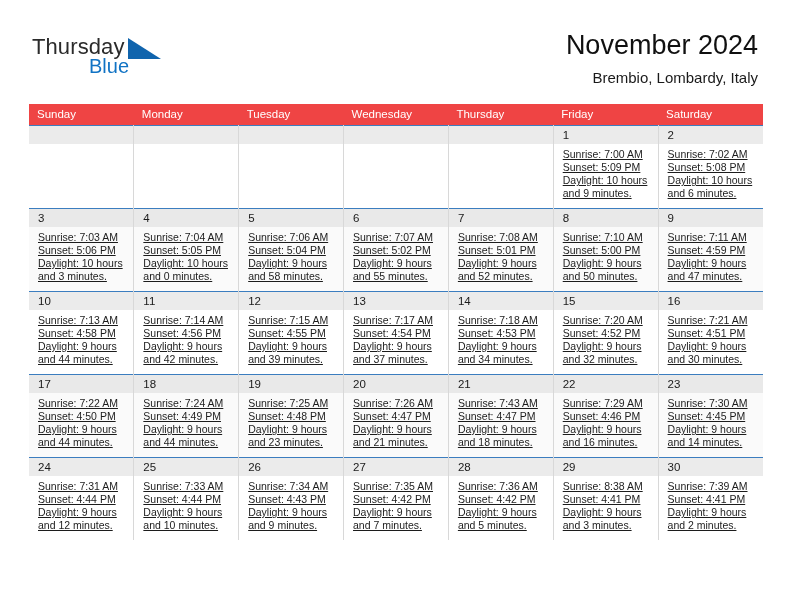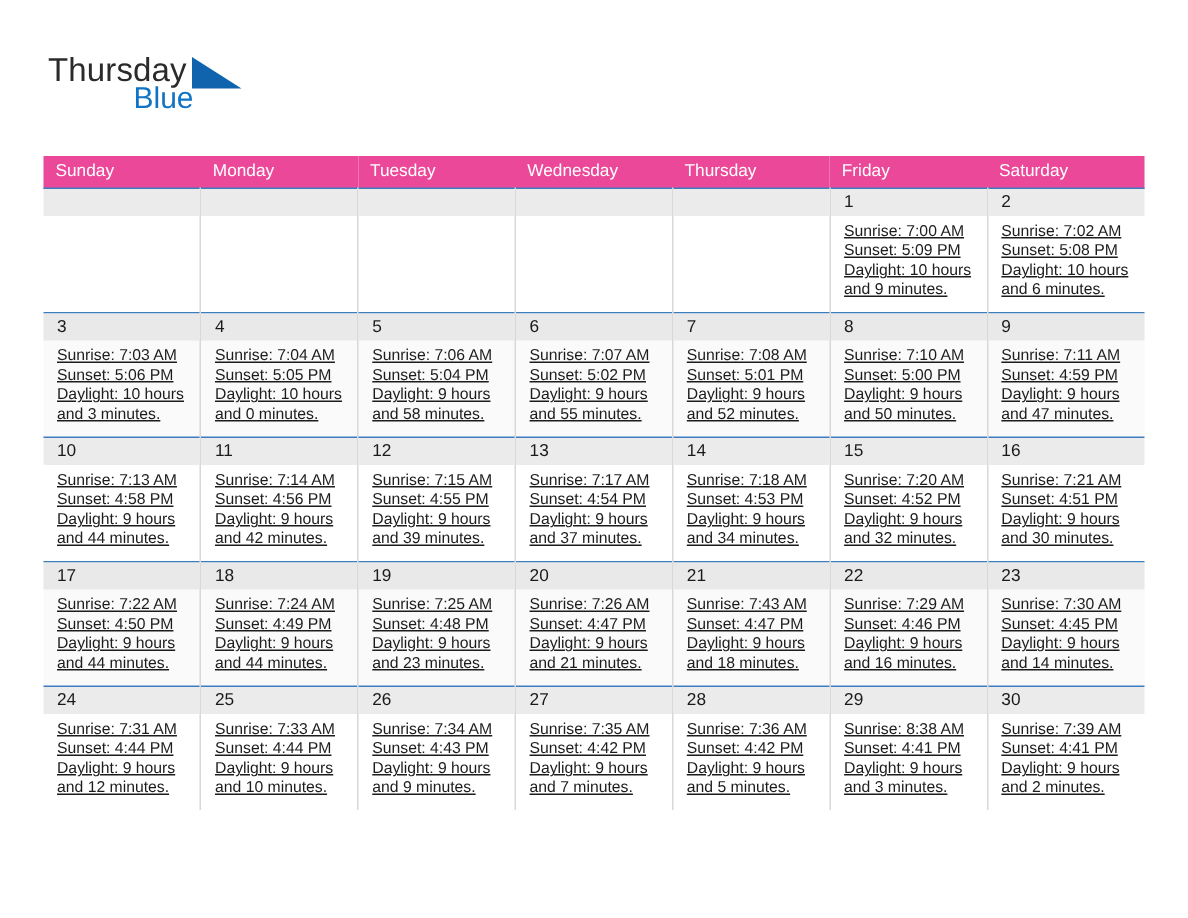--- a/index.html
+++ b/index.html
@@ -88,21 +88,21 @@
     position: absolute;
     left: 29px;
     top: 104px;
     width: 734px;
     border-collapse: collapse;
     table-layout: fixed;
   }
   .calendar col { width: 104.857px; }
 
   .dow-row th {
-    background: #ec4899;
+    background: #ef4444;
     color: #ffffff;
     font-size: 11.5px;
     font-weight: normal;
     text-align: left;
     padding: 4px 0 5px 8px;
     height: 12px;
     border: none;
   }
 
   .week-row td {
@@ -148,20 +148,24 @@
 <div class="page">
 
   <div class="header">
 
     <div class="brand">
       <span class="brand-general">Thursday</span>
       <span class="brand-triangle"></span>
       <span class="brand-blue">Blue</span>
     </div>
 
+    <div class="title-block">
+      <div class="title-main">November 2024</div>
+      <div class="title-sub">Brembio, Lombardy, Italy</div>
+    </div>
 
   </div>
 
   <table class="calendar">
     <colgroup>
       <col>
         <col>
         <col>
         <col>
         <col>

